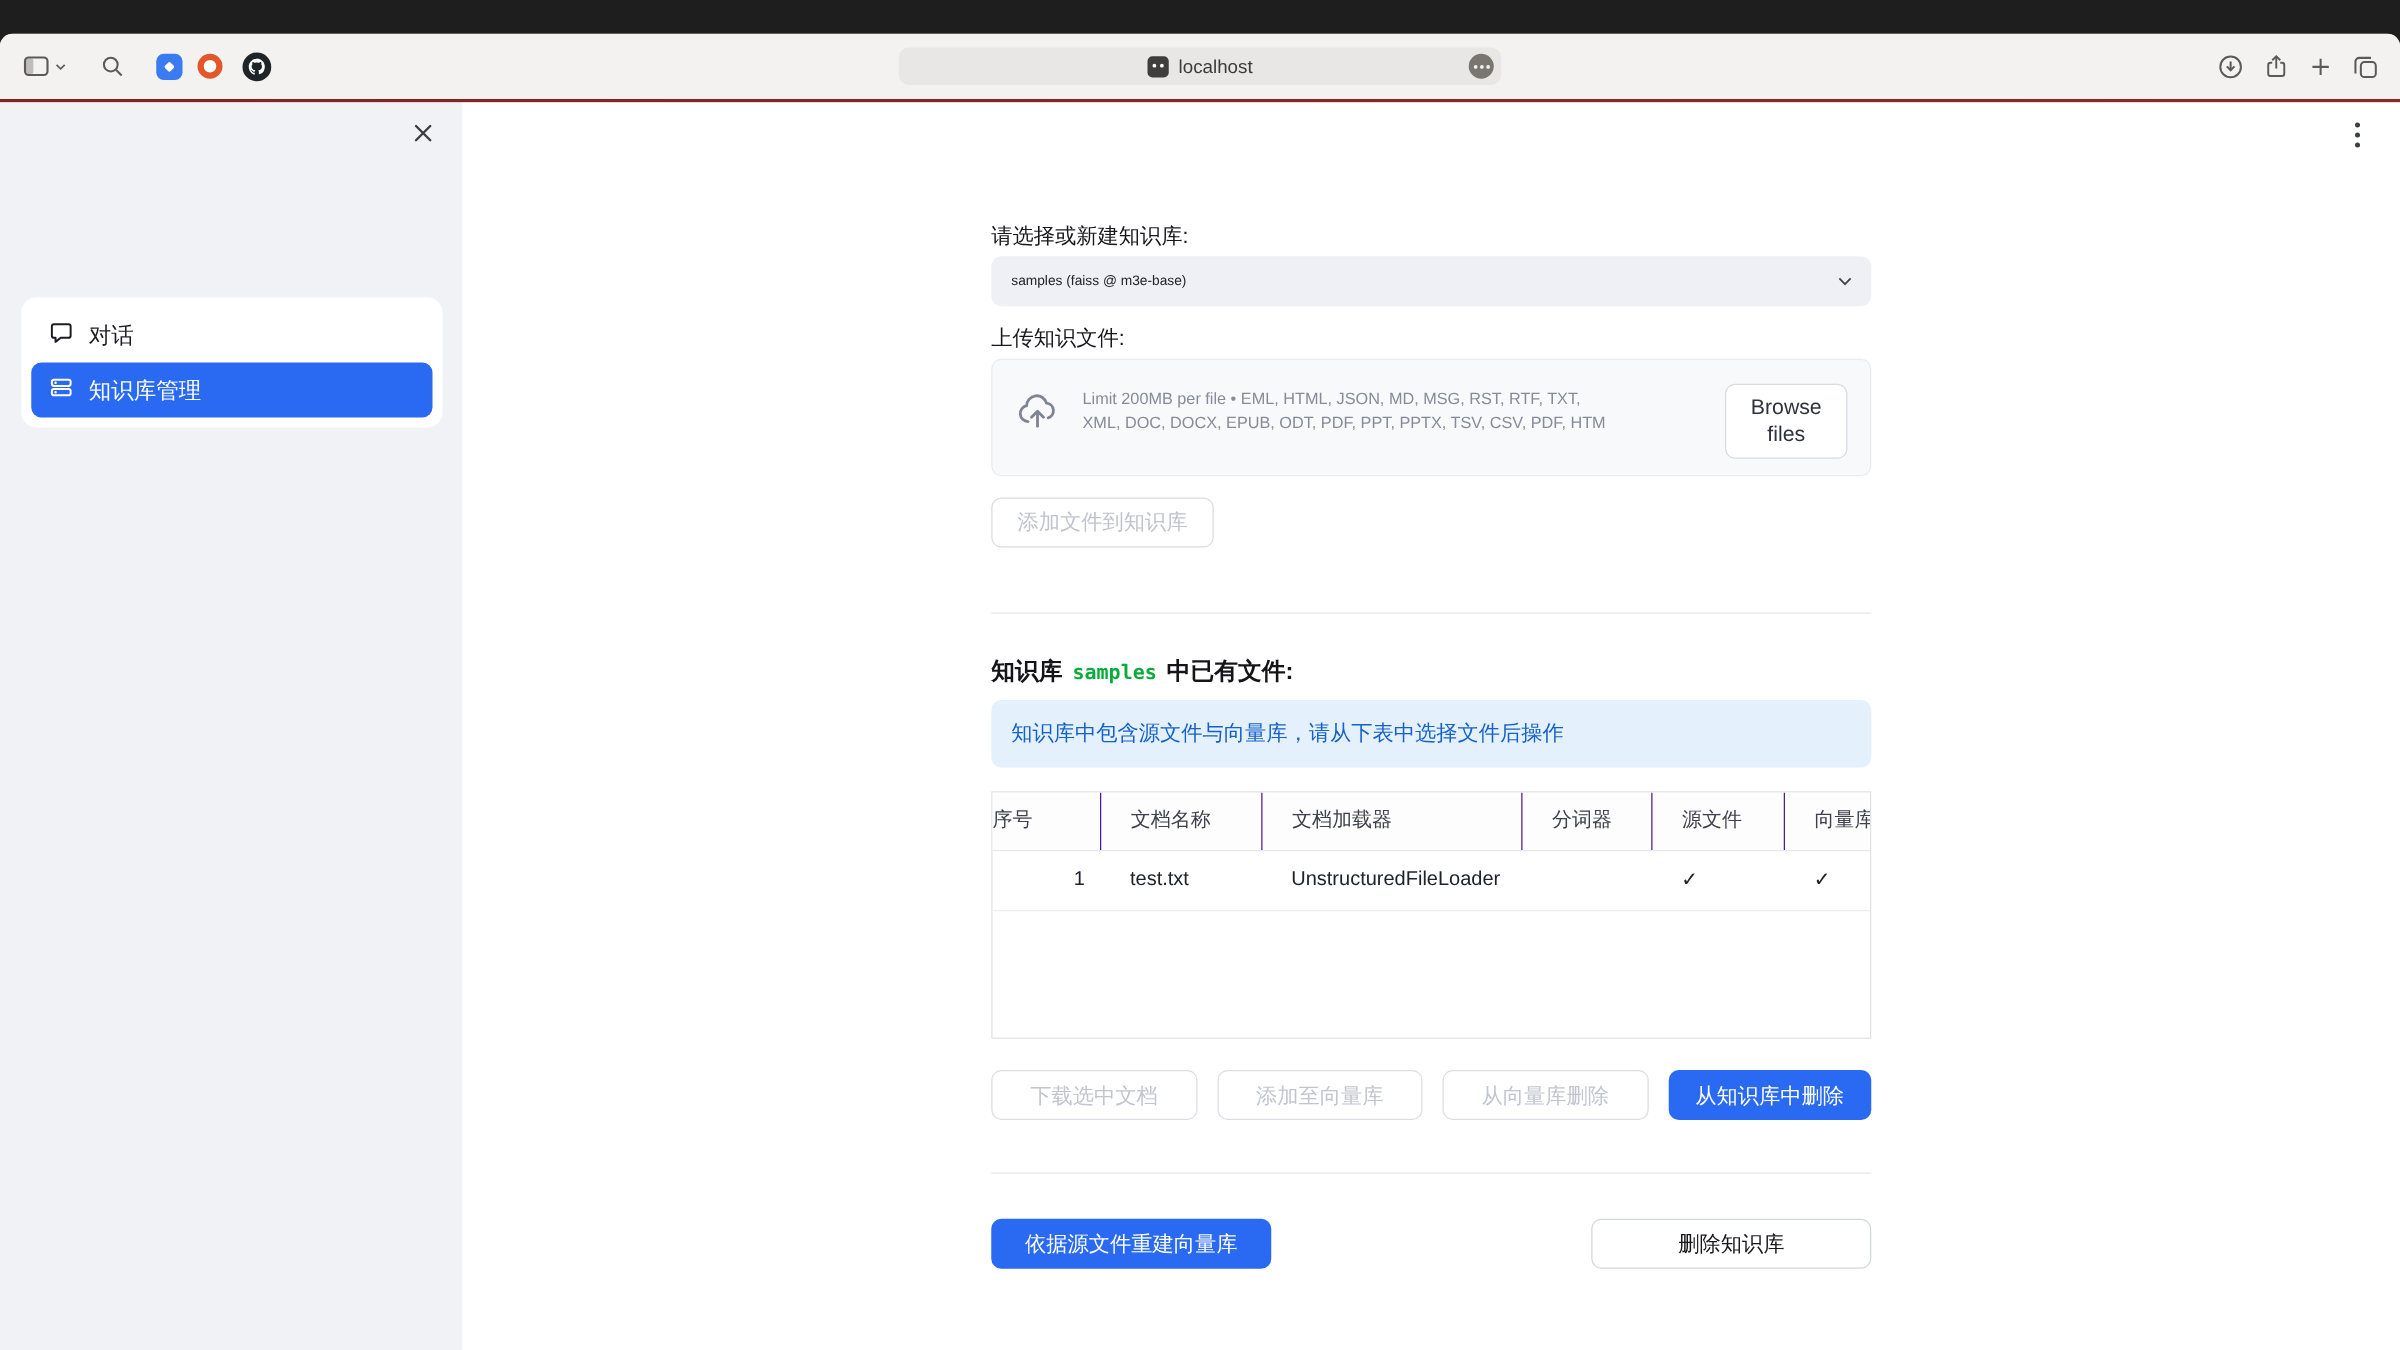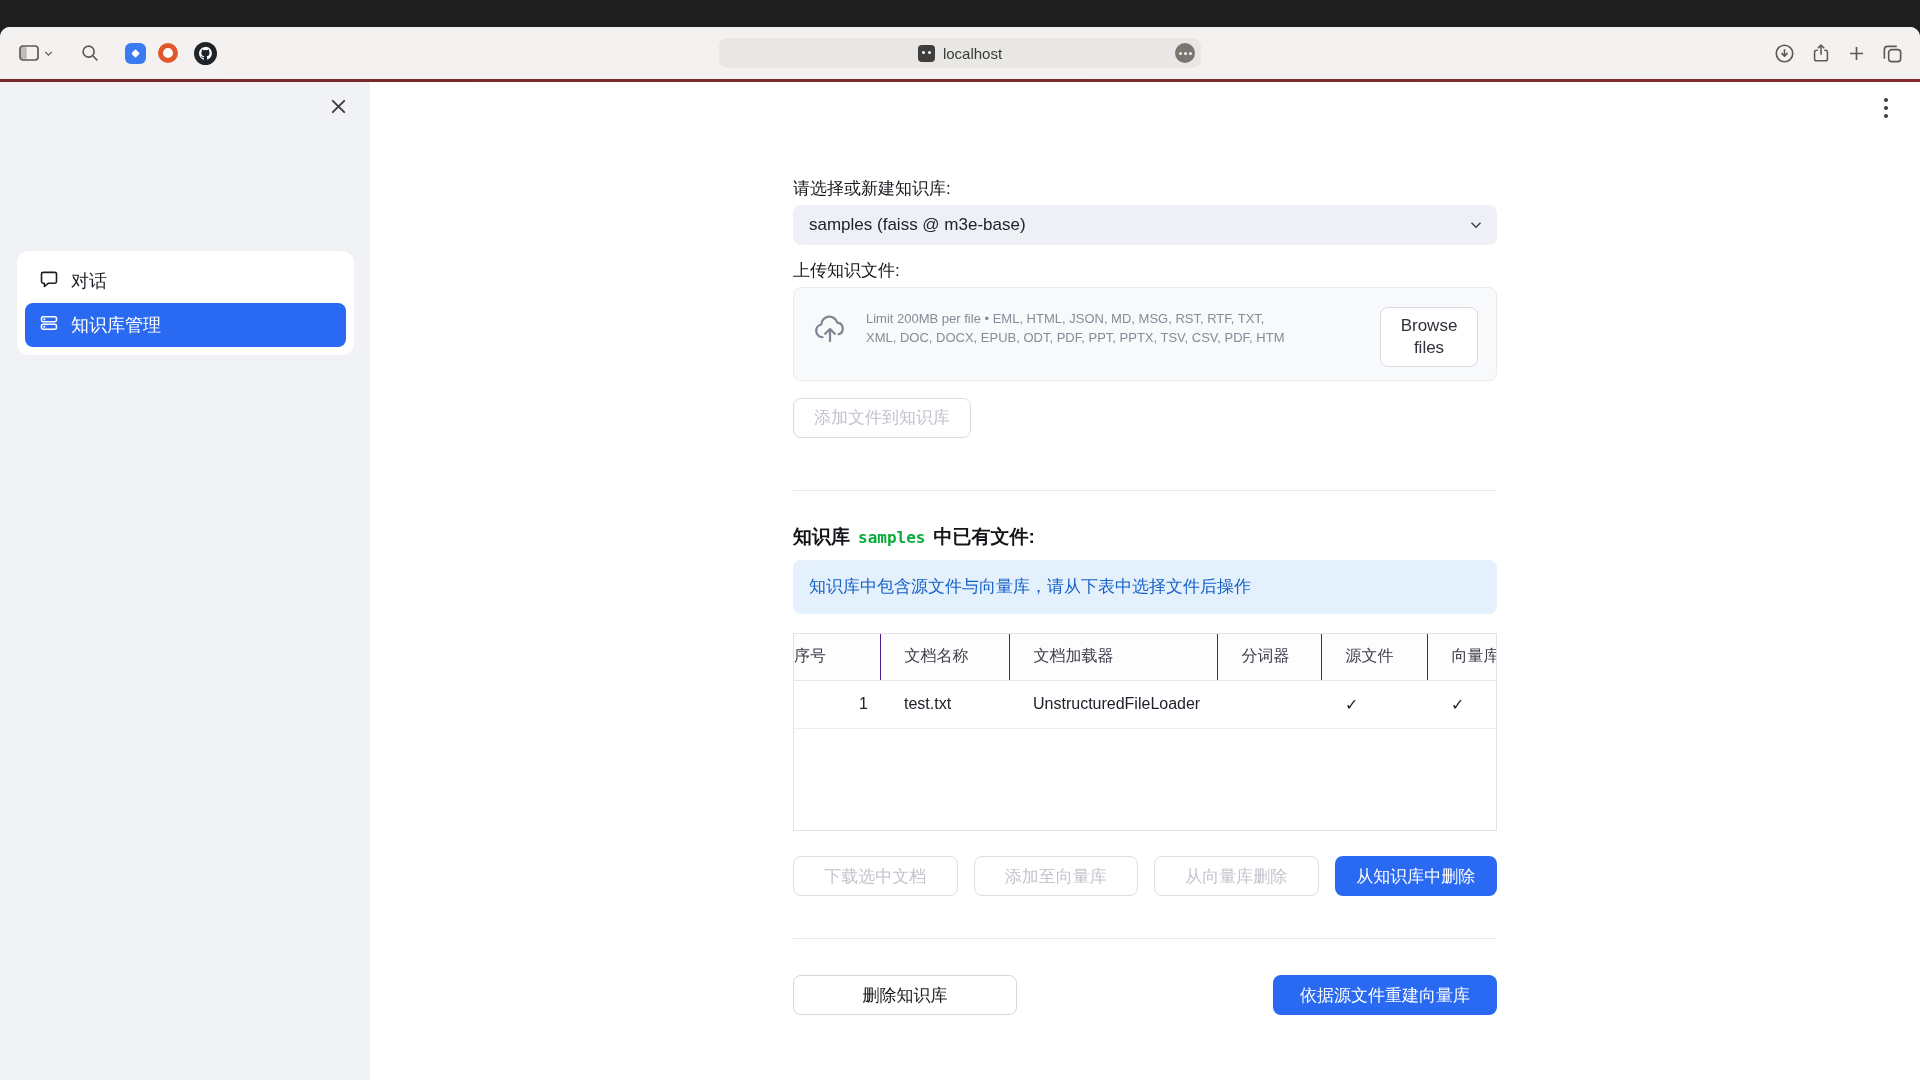--- a/index.html
+++ b/index.html
@@ -59,42 +59,42 @@
     width:370px; flex:none; background:#f0f2f6; position:relative;
     height:1012px;
   }
   .close-btn { position:absolute; top:12px; right:20px; width:24px; height:24px; display:flex; align-items:center; justify-content:center; color:#3c3c40; cursor:pointer; }
   .logo { position:absolute; top:98px; left:24px; display:flex; align-items:center; gap:11px; }
   .logo-text {
     font-size:27px; font-weight:800; font-style:italic; color:#2f7bf5; letter-spacing:-0.5px;
     white-space:nowrap;
   }
   .nav-card {
-    position:absolute; top:169px; left:17px; width:337px;
+    position:absolute; top:156px; left:17px; width:337px;
     background:#fff; border-radius:12px; padding:8px;
   }
   .nav-item {
     height:44px; border-radius:8px; display:flex; align-items:center; gap:12px;
     padding:0 14px; font-size:18px; color:#1c1c24; cursor:pointer;
   }
   .nav-item.active { background:#2a6af2; color:#fff; }
   .nav-item svg { flex:none; }
 
   
   .main { flex:1; position:relative; background:#fff; }
   .kebab { position:absolute; top:12px; right:22px; width:24px; height:28px; display:flex; flex-direction:column; align-items:center; justify-content:center; gap:4px; cursor:pointer; }
   .kebab i { width:4px; height:4px; border-radius:50%; background:#3b3d47; }
 
   .content { width:704px; margin:0 auto; padding-top:97px; }
 
   .field-label { font-size:17px; color:#17171d; line-height:20px; margin-bottom:6px; }
   .selectbox {
     height:40px; background:#eef0f5; border-radius:8px;
     display:flex; align-items:center; padding:0 16px; position:relative;
-    font-size:17px; color:#23232b; cursor:pointer;
+    font-size:11px; color:#23232b; cursor:pointer;
   }
   .selectbox .chev { position:absolute; right:12px; top:11px; color:#43434d; }
 
   .upload-label { margin-top:16px; }
   .uploader {
     margin-top:6px; height:94px; background:#f8f9fb;
     border:1px solid #e9ebf1; border-radius:8px;
     padding:17px 18px; display:flex; align-items:flex-start; gap:18px; position:relative;
   }
   .uploader .cloud { color:#7f8494; margin-top:6px; flex:none; }
@@ -346,20 +346,20 @@
         <div class="actions-row">
           <button class="btn btn-disabled flex1">下载选中文档</button>
           <button class="btn btn-disabled flex1">添加至向量库</button>
           <button class="btn btn-disabled flex1">从向量库删除</button>
           <button class="btn btn-primary flex1">从知识库中删除</button>
         </div>
 
         <hr class="divider divider2">
 
         <div class="footer-row">
+          <button class="btn btn-primary w224">依据源文件重建向量库</button>
           <button class="btn btn-outline w224">删除知识库</button>
-          <button class="btn btn-primary w224">依据源文件重建向量库</button>
         </div>
 
       </div>
     </main>
   </div>
 </div>
 
 </body></html>

